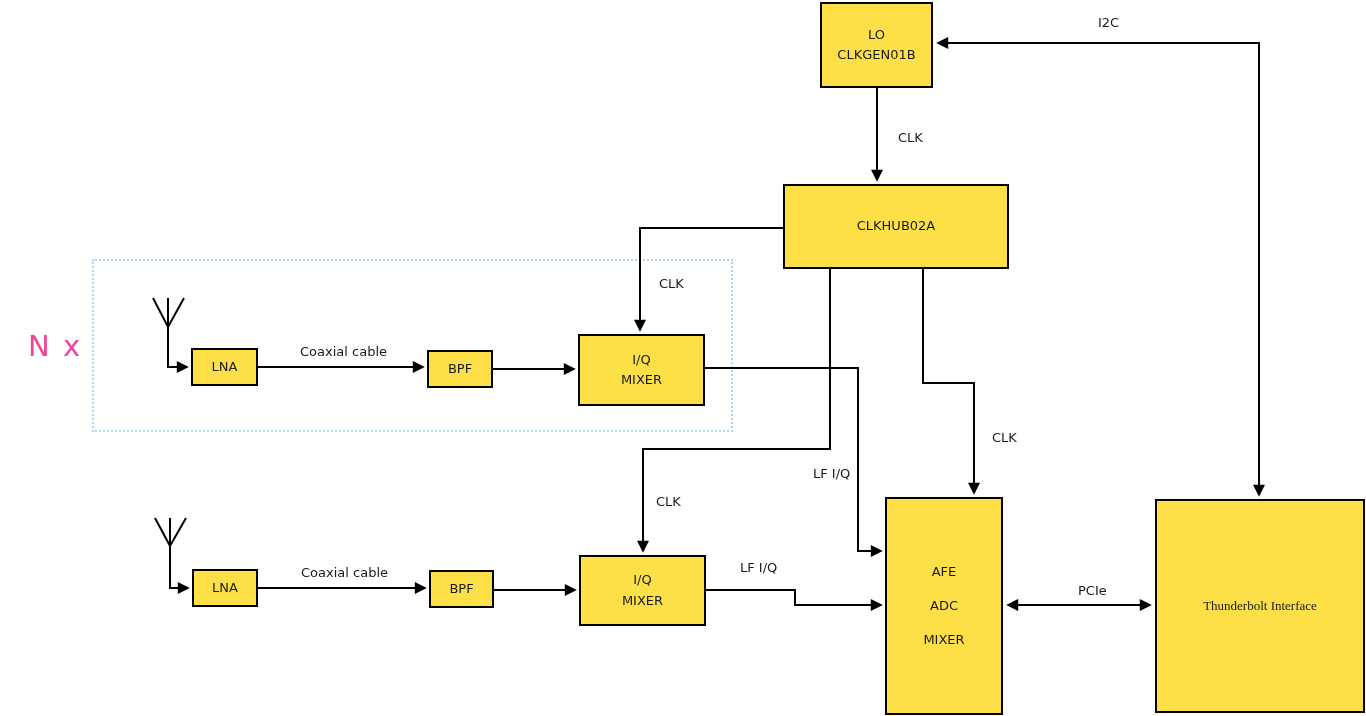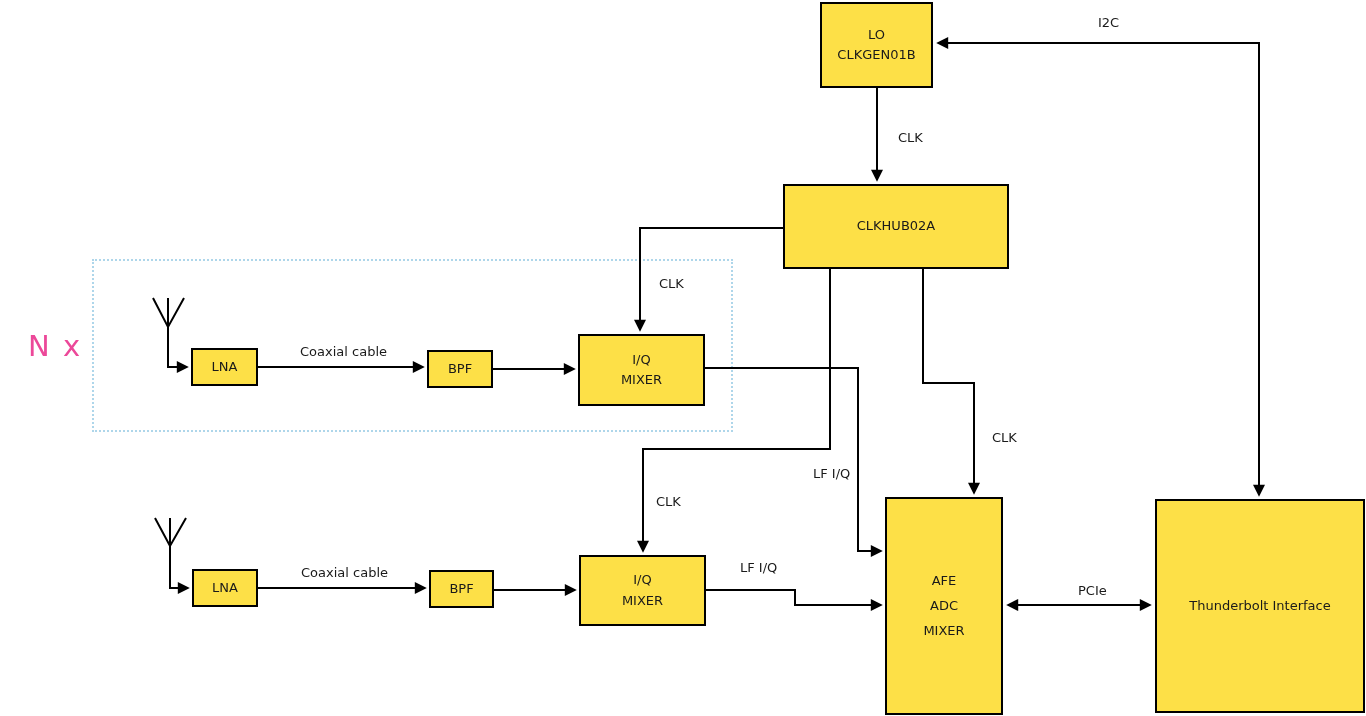--- a/index.html
+++ b/index.html
@@ -29,21 +29,21 @@
     flex-direction: column;
     align-items: center;
     justify-content: center;
     font-size: 13px;
     color: #1a1a1a;
     text-align: center;
     line-height: 1.55;
   }
   .box.wide-gap {
     line-height: 1.4;
-    gap: 7px;
+    gap: 16px;
     justify-content: center;
   }
   .edge-label {
     position: absolute;
     font-size: 13px;
     color: #1a1a1a;
     white-space: nowrap;
   }
   .dotted-group {
     position: absolute;
@@ -148,21 +148,21 @@
     <span>I/Q</span>
     <span>MIXER</span>
   </div>
 
   <div class="box wide-gap" style="left:885px; top:497px; width:118px; height:218px;">
     <span>AFE</span>
     <span>ADC</span>
     <span>MIXER</span>
   </div>
 
-  <div class="box" style="left:1155px; top:499px; width:210px; height:214px;">
+  <div class="box" style="left:1155px; top:499px; width:210px; height:214px;font-family:Liberation Serif, serif;">
     <span>Thunderbolt Interface</span>
   </div>
 
   <span class="edge-label" style="left:1098px; top:15px;">I2C</span>
   <span class="edge-label" style="left:898px; top:130px;">CLK</span>
   <span class="edge-label" style="left:659px; top:276px;">CLK</span>
   <span class="edge-label" style="left:656px; top:494px;">CLK</span>
   <span class="edge-label" style="left:992px; top:430px;">CLK</span>
   <span class="edge-label" style="left:300px; top:344px;">Coaxial cable</span>
   <span class="edge-label" style="left:301px; top:565px;">Coaxial cable</span>

